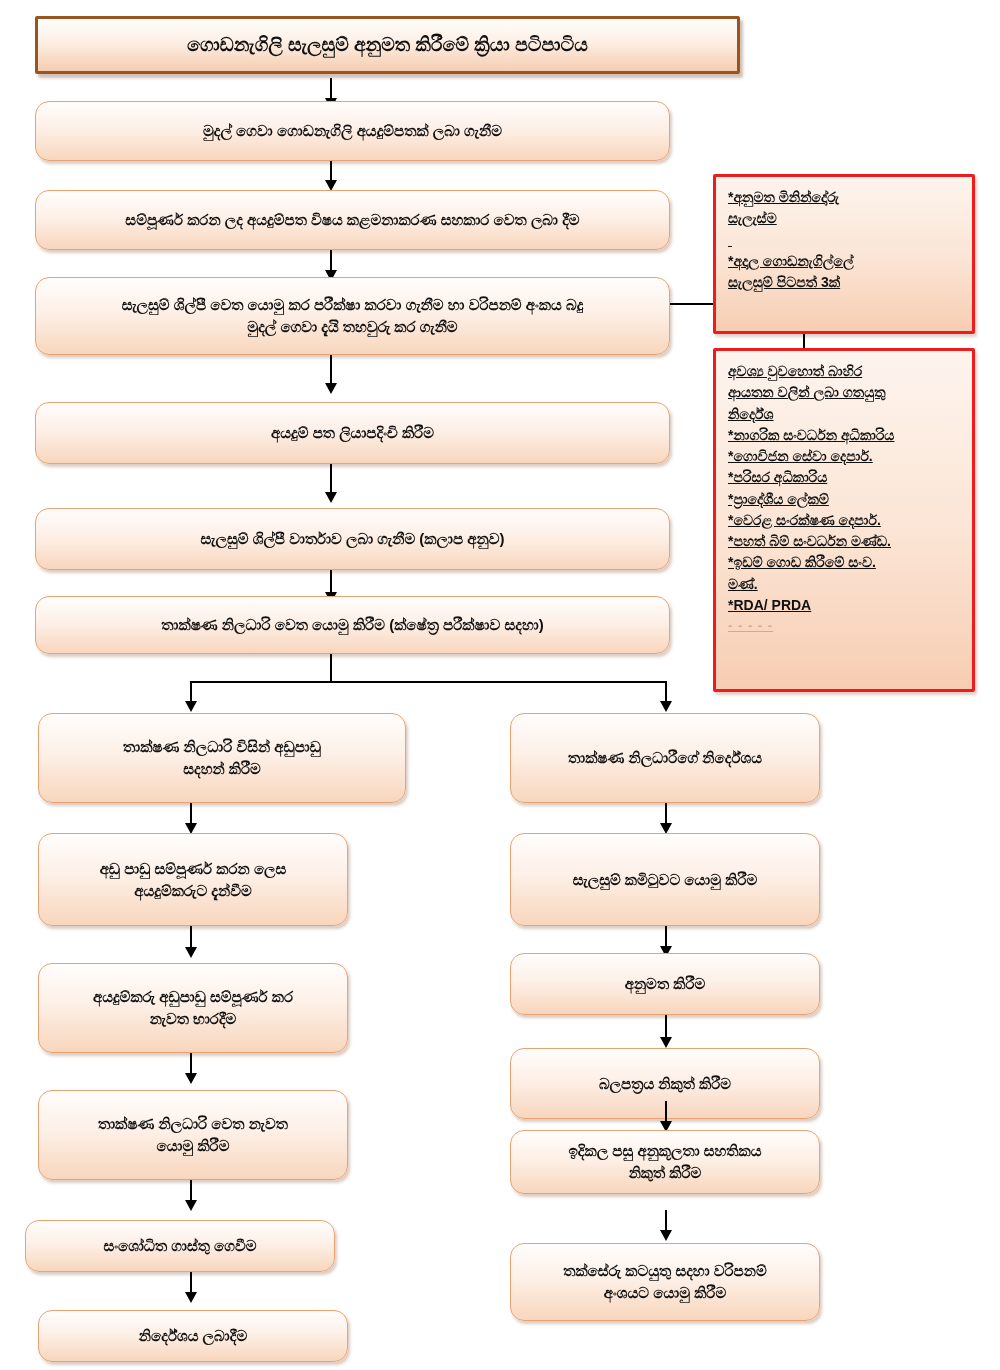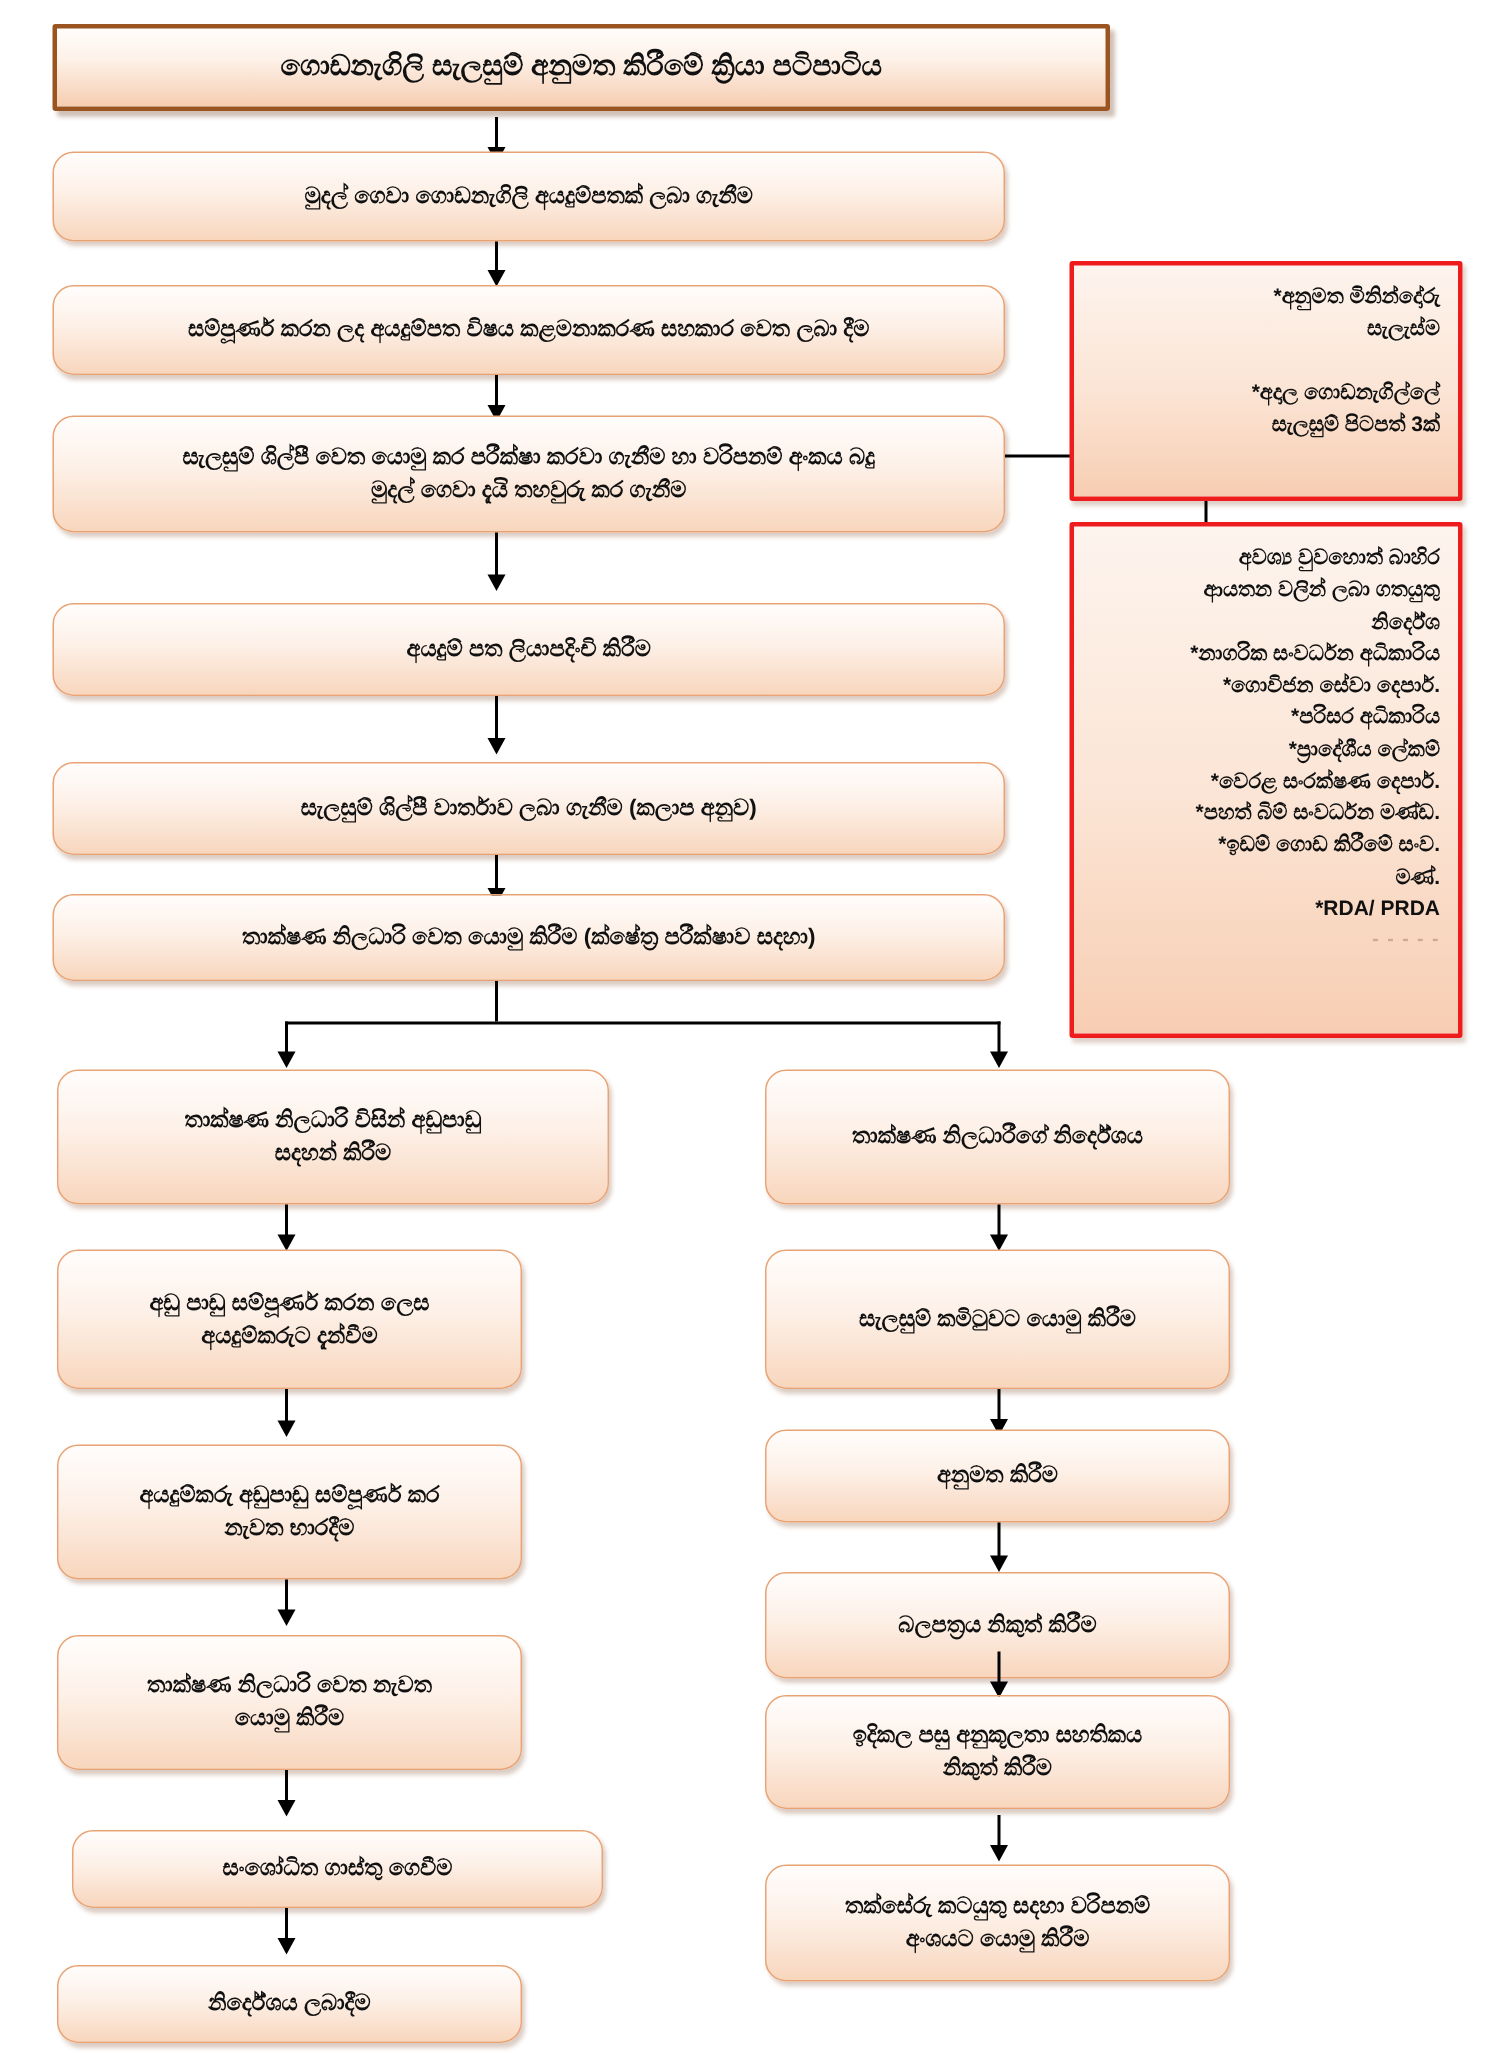--- a/index.html
+++ b/index.html
@@ -65,21 +65,21 @@
     background: linear-gradient(to bottom, #fdf4ee 0%, #fbe4d4 55%, #f7cdb2 100%);
     box-shadow: 2px 3px 3px rgba(140,90,60,0.28);
     display: block;
     text-align: left;
     font-size: 14px;
     line-height: 1.52;
     font-weight: 600;
     padding: 10px 12px;
     overflow: hidden;
   }
-  .note-node .txt { text-align: right; }
+  .note-node .txt { text-align: left; text-decoration: underline; }
   .note-faded {
     color: rgba(120,90,70,0.35);
     font-size: 13px;
     letter-spacing: 1px;
   }
 
   
   .vline {
     position: absolute;
     width: 2px;
@@ -181,21 +181,21 @@
   <div class="vline" style="left:190px; top:1053px; height:23px;"></div>
   <div class="arrowhead" style="left:185px; top:1073px;"></div>
 
   <div class="node" style="left:38px; top:1090px; width:310px; height:90px;">
     <span class="txt">තාක්ෂණ නිලධාරි වෙත නැවත
 යොමු කිරීම</span>
   </div>
   <div class="vline" style="left:190px; top:1180px; height:24px;"></div>
   <div class="arrowhead" style="left:185px; top:1200px;"></div>
 
-  <div class="node" style="left:48px; top:1220px; width:354px; height:52px;">
+  <div class="node" style="left:25px; top:1220px; width:310px; height:52px;">
     <span class="txt">සංශෝධිත ගාස්තු ගෙවීම</span>
   </div>
   <div class="vline" style="left:190px; top:1272px; height:23px;"></div>
   <div class="arrowhead" style="left:185px; top:1292px;"></div>
 
   <div class="node" style="left:510px; top:713px; width:310px; height:90px;">
     <span class="txt">තාක්ෂණ නිලධාරීගේ නිර්දේශය</span>
   </div>
 
   <div class="node" style="left:38px; top:1310px; width:310px; height:52px;">
@@ -215,21 +215,21 @@
   </div>
   <div class="vline" style="left:665px; top:1015px; height:26px;"></div>
   <div class="arrowhead" style="left:660px; top:1037px;"></div>
 
   <div class="node" style="left:510px; top:1048px; width:310px; height:71px;">
     <span class="txt">බලපත්‍රය නිකුත් කිරීම</span>
   </div>
   <div class="vline" style="left:665px; top:1101px; height:24px;"></div>
   <div class="arrowhead" style="left:660px; top:1121px;"></div>
 
-  <div class="node" style="left:510px; top:1130px; width:310px; height:76px;">
+  <div class="node" style="left:510px; top:1130px; width:310px; height:64px;">
     <span class="txt">ඉදිකල පසු අනුකූලතා සහතිකය
 නිකුත් කිරීම</span>
   </div>
   <div class="vline" style="left:665px; top:1210px; height:22px;"></div>
   <div class="arrowhead" style="left:660px; top:1230px;"></div>
 
   <div class="node" style="left:510px; top:1243px; width:310px; height:78px;">
     <span class="txt">තක්සේරු කටයුතු සදහා වරිපනම්
 අංශයට යොමු කිරීම</span>
   </div>

